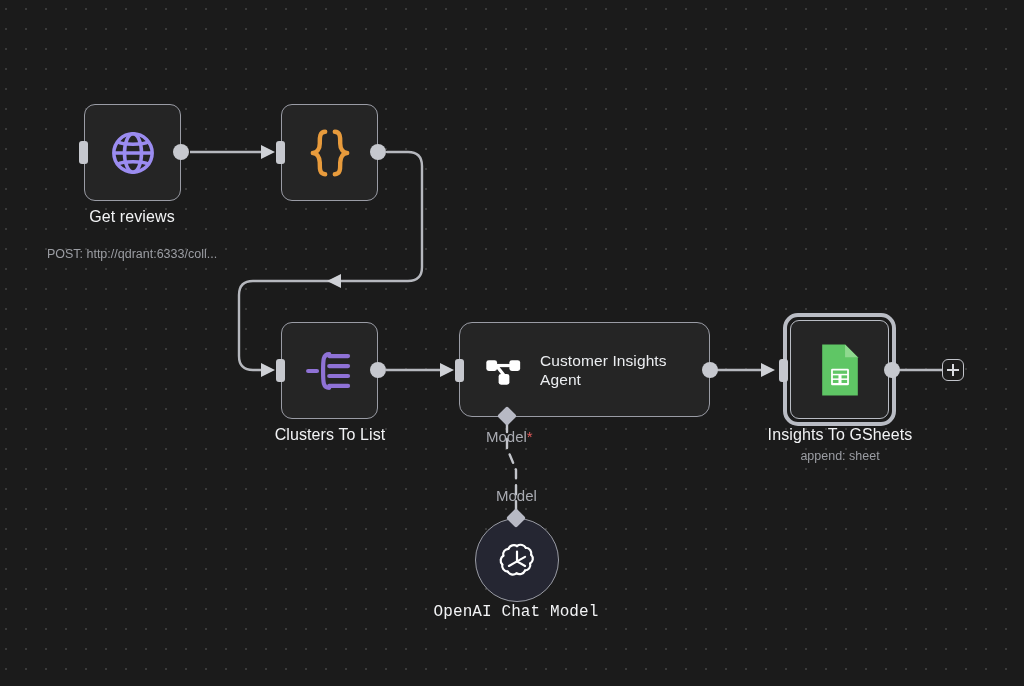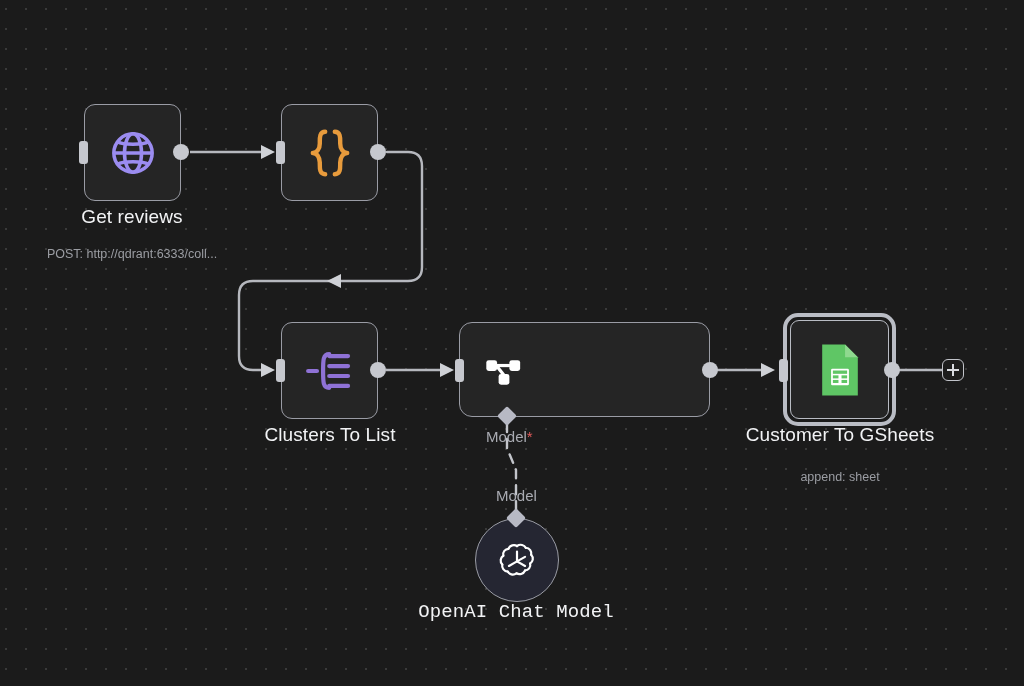--- a/index.html
+++ b/index.html
@@ -90,21 +90,21 @@
     line-height: 19px;
     letter-spacing: 0.1px;
     max-width: 160px;
   }
 
   
   .node-label {
     position: absolute;
     text-align: center;
     color: #f2f3f5;
-    font-size: 19px;
+    font-size: 16px;
     line-height: 18px;
     letter-spacing: 0.1px;
     white-space: nowrap;
     z-index: 3;
   }
   .node-sublabel {
     position: absolute;
     text-align: center;
     color: #9b9da3;
     font-size: 12.5px;
@@ -259,20 +259,21 @@
   <div class="node wide" style="left:459px; top:322px; width:251px; height:95px;">
     <span class="node-icon">
       <svg width="40" height="38" viewBox="0 0 26 24" fill="none">
         <rect x="1.5" y="5.6" width="7" height="7" rx="1.6" fill="#ffffff"></rect>
         <rect x="16.5" y="5.6" width="7" height="7" rx="1.6" fill="#ffffff"></rect>
         <rect x="9.5" y="14.6" width="7" height="7" rx="1.6" fill="#ffffff"></rect>
         <line x1="8" y1="9.1" x2="17" y2="9.1" stroke="#ffffff" stroke-width="2.1"></line>
         <line x1="8" y1="9.1" x2="13" y2="15.4" stroke="#ffffff" stroke-width="2.1"></line>
       </svg>
     </span>
+    <span class="node-title-inside">Customer Insights Agent</span>
   </div>
   <div class="port-out" style="left:702px; top:362px;"></div>
   <div class="port-diamond" style="left:500px; top:409px;"></div>
   <div class="conn-label" style="left:486px; top:430px;"><span>Model</span><span class="req-star">*</span></div>
 
   <div class="port-in" style="left:779px; top:359px;"></div>
   <div class="node selected" style="left:783px; top:313px; width:113px; height:113px;">
     <span class="sel-ring"></span>
     <span class="sel-inner">
       <span class="node-icon">
@@ -283,22 +284,22 @@
           <rect x="12.4" y="22.4" width="11.2" height="2.6" fill="#5fc665"></rect>
           <rect x="12.4" y="26.2" width="4.4" height="2.4" fill="#5fc665"></rect>
           <rect x="19.2" y="26.2" width="4.4" height="2.4" fill="#5fc665"></rect>
           <rect x="12.4" y="29.8" width="4.4" height="2.4" fill="#5fc665"></rect>
           <rect x="19.2" y="29.8" width="4.4" height="2.4" fill="#5fc665"></rect>
         </svg>
       </span>
     </span>
   </div>
   <div class="port-out" style="left:884px; top:362px;"></div>
-  <div class="node-label" style="left:740px; top:426px; width:200px;">Customer To GSheets</div>
-  <div class="node-sublabel" style="left:740px; top:470px; width:200px;">append: sheet</div>
+  <div class="node-label" style="left:740px; top:426px; width:200px;">Insights To GSheets</div>
+  <div class="node-sublabel" style="left:740px; top:449px; width:200px;">append: sheet</div>
 
   <div class="plus-btn" style="left:942px; top:359px;"></div>
 
   <div class="conn-label" style="left:496px; top:489px;">Model</div>
   <div class="port-diamond" style="left:509px; top:511px;"></div>
   <div class="circle-node" style="left:475px; top:518px;">
     <span class="node-icon">
       <svg width="42" height="42" viewBox="0 0 24 24" fill="none" stroke="#ffffff" stroke-width="1.25" stroke-linejoin="round" stroke-linecap="round">
         <path d="M12 4.0 c1.9 -1.4 4.2 -0.5 5.0 1.0"></path>
         <path d="M17.0 5.0 c2.3 0.1 3.5 2.2 3.1 4.0"></path>

